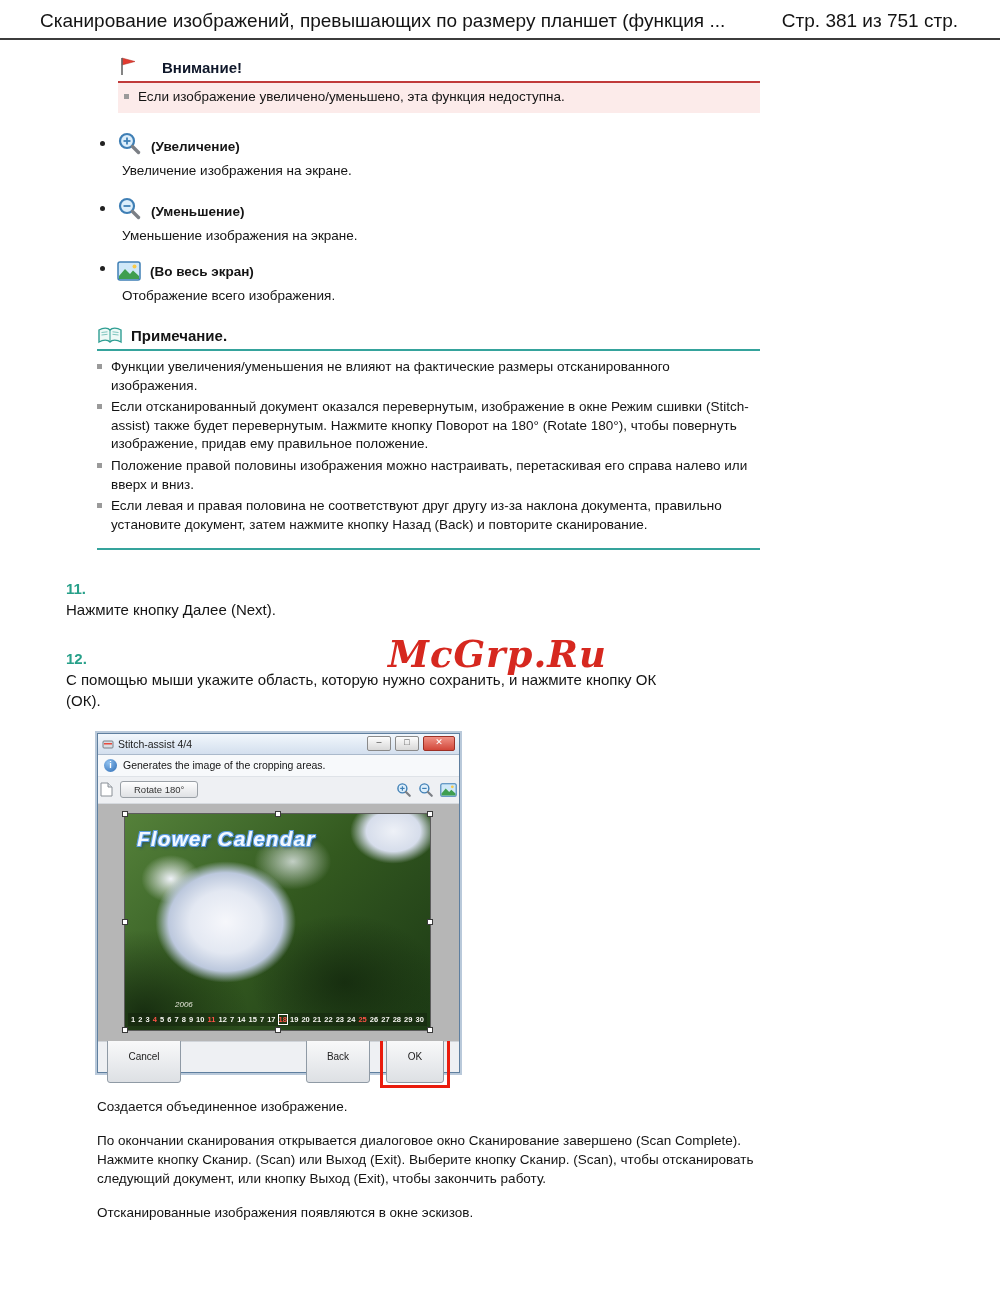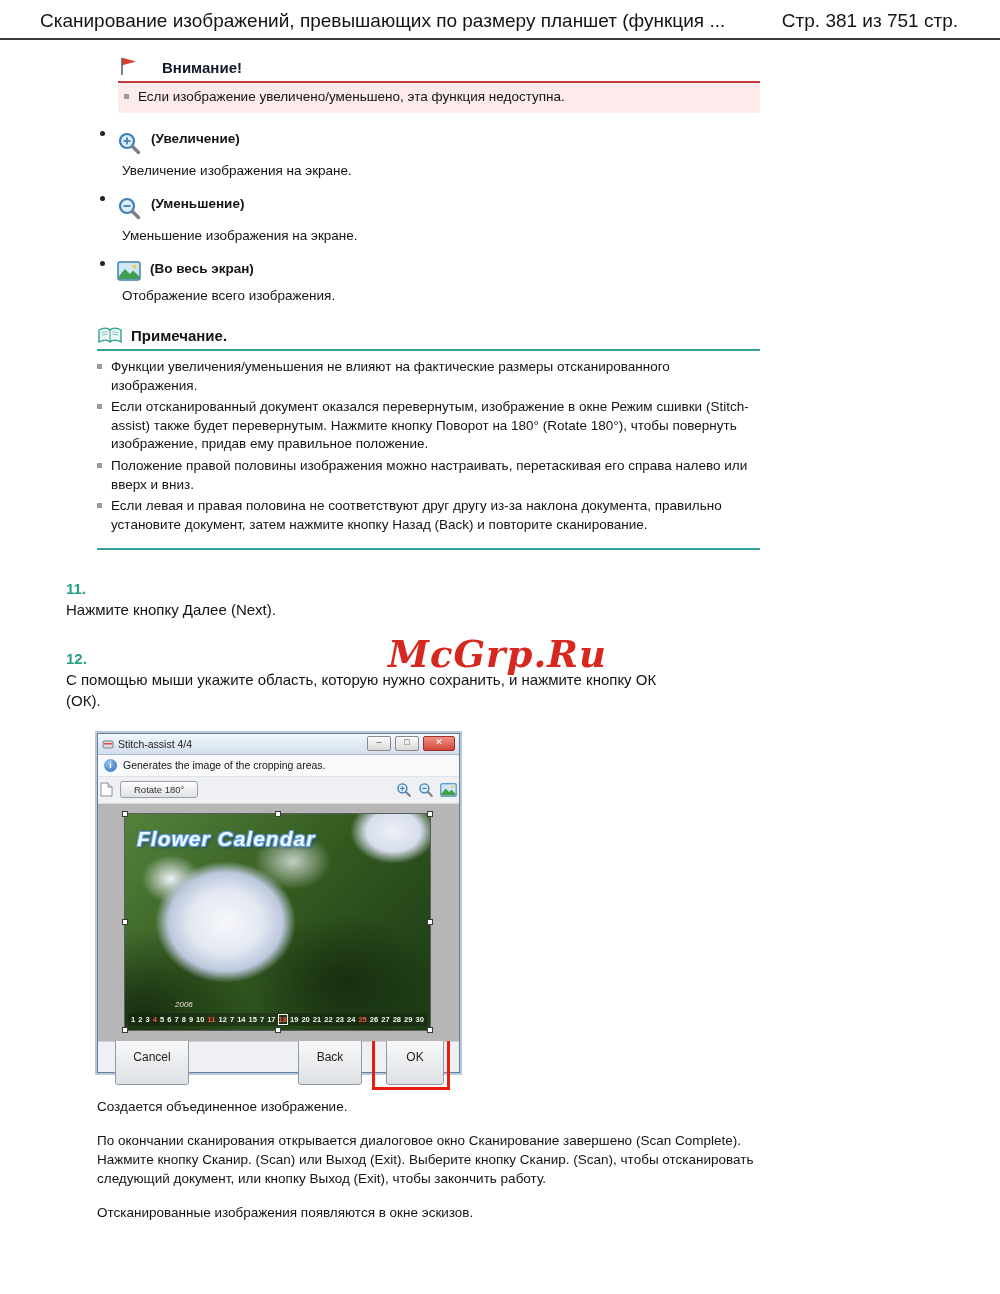--- a/index.html
+++ b/index.html
@@ -13,21 +13,21 @@
 
   
   .attention{margin:16px 0 0 118px;width:642px;}
   .attn-head{display:flex;align-items:flex-end;gap:24px;color:#0f172a;font-weight:bold;font-size:15px;}
   .attn-box{margin-top:5px;border-top:2px solid #c03a3a;background:#fcebea;padding:5px 10px 6px 6px;}
   .sq-item{display:flex;gap:9px;line-height:1.4;}
   .sq-bullet{width:5px;height:5px;background:#9a9a9a;margin-top:6px;flex:none;}
 
   
   .zoom-item{margin:18px 0 0 100px;}
-  .zoom-head{display:flex;gap:9px;}
+  .zoom-head{display:flex;align-items:flex-end;gap:9px;}
   .dot-bullet{width:5px;height:5px;border-radius:50%;background:#222;flex:none;margin:0 3px 10px 0;}
   .zoom-label{font-weight:bold;padding-bottom:2px;}
   .zoom-icon{display:inline-flex;}
   .zoom-desc{margin:7px 0 0 22px;}
 
   
   .note{margin:24px 0 0 97px;width:663px;}
   .note-head{display:flex;align-items:center;gap:8px;font-weight:bold;font-size:15px;
              padding-bottom:4px;border-bottom:2px solid #35a39c;}
   .note-list{margin-top:7px;}
@@ -79,22 +79,22 @@
   .cal-strip{position:absolute;left:3px;right:3px;bottom:4px;display:flex;justify-content:space-between;
              background:rgba(15,25,10,.38);padding:2px 3px;font-size:7.5px;font-weight:bold;color:#f5f5f0;}
   .cal-day.red{color:#ff5347;}
   .cal-day.boxed{box-shadow:0 0 0 1px #fff;}
   .h{position:absolute;width:6px;height:6px;background:#fff;border:1px solid #3a3a3a;box-sizing:border-box;}
   .h.nw{left:-3px;top:-3px}.h.n{left:50%;margin-left:-3px;top:-3px}.h.ne{right:-3px;top:-3px}
   .h.w{left:-3px;top:50%;margin-top:-3px}.h.e{right:-3px;top:50%;margin-top:-3px}
   .h.sw{left:-3px;bottom:-3px}.h.s{left:50%;margin-left:-3px;bottom:-3px}.h.se{right:-3px;bottom:-3px}
   .dlg-buttons{height:30px;flex:none;background:#eef0f3;border-top:1px solid #d0d4d9;
                display:flex;align-items:center;padding:0 9px;}
-  .dlg-btn{font-size:12px;padding:20px 0;width:72px;text-align:center;border:1px solid #8f9aa5;
-           border-radius:3px;background:linear-gradient(#ffffff,#dde0e4);color:#222;margin-left:8px;}
+  .dlg-btn{font-size:10px;padding:20px 0;width:72px;text-align:center;border:1px solid #8f9aa5;
+           border-radius:3px;background:linear-gradient(#ffffff,#dde0e4);color:#222;}
   .dlg-btn.back{width:62px;margin-left:auto;}
   .ok-wrap{border:3px solid #ea1c0d;padding:2px 3px;margin-left:10px;}
   .ok-wrap .dlg-btn{width:56px;display:block;}
 
   
   .post{margin:24px 0 0 97px;width:680px;line-height:1.42;}
   .post p{margin:0 0 15px 0;}
 </style>
 </head>
 <body>

